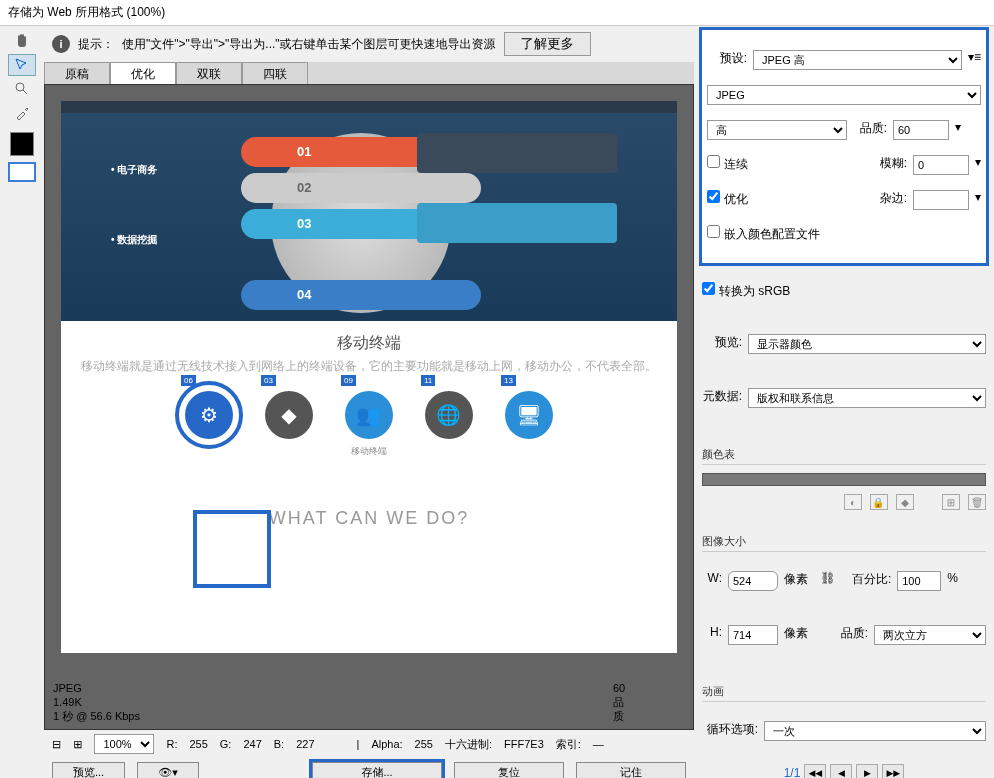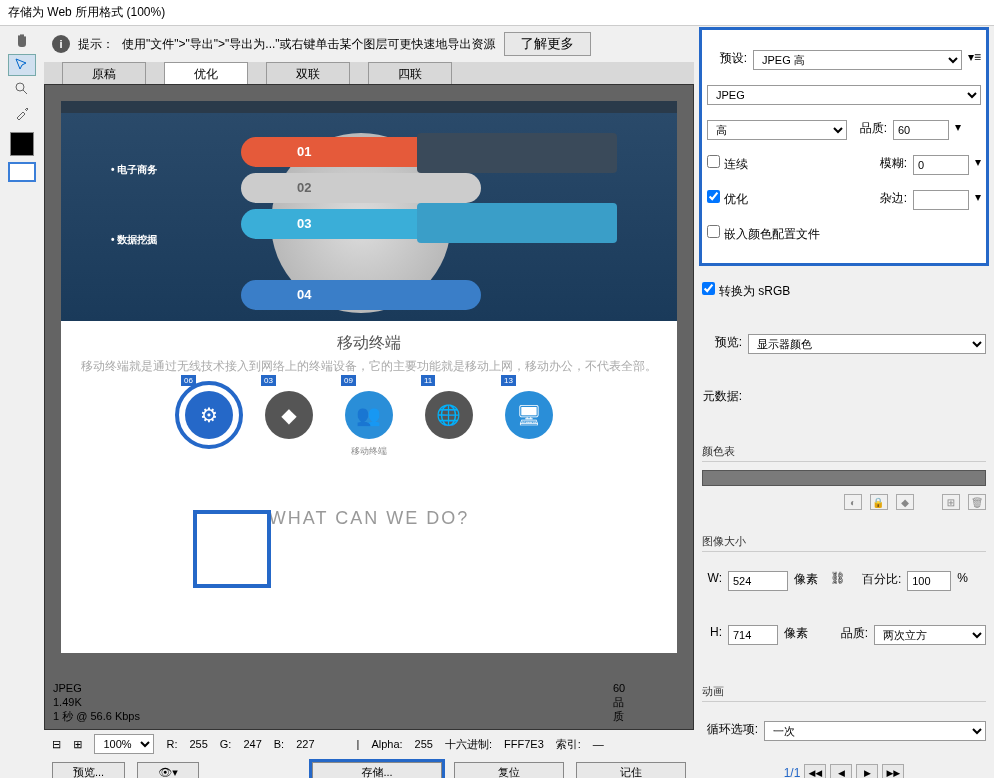--- a/index.html
+++ b/index.html
@@ -9,21 +9,21 @@
 .toolbar { width: 44px; background: #f0f0f0; padding: 4px; display: flex; flex-direction: column; gap: 2px; align-items: center; }
 .tool-btn { width: 28px; height: 22px; display: flex; align-items: center; justify-content: center; border: 1px solid transparent; cursor: pointer; }
 .tool-btn.active { background: #d0e0f0; border: 1px solid #7aa; }
 .swatch { width: 24px; height: 24px; background: #000; border: 1px solid #888; margin-top: 6px; }
 .swatch-frame { width: 28px; height: 20px; border: 2px solid #3a7ed8; background: #fff; margin-top: 4px; }
 .center { flex: 1; display: flex; flex-direction: column; background: #f0f0f0; }
 .hint-bar { display: flex; align-items: center; gap: 8px; padding: 6px 8px; background: #f0f0f0; }
 .hint-icon { width: 18px; height: 18px; border-radius: 50%; background: #555; color: #fff; display: flex; align-items: center; justify-content: center; font-weight: bold; font-size: 11px; }
 .learn-more { padding: 2px 16px; border: 1px solid #999; background: #e8e8e8; cursor: pointer; }
 .tabs { display: flex; background: #d8d8d8; height: 22px; }
-.tab { padding: 3px 29px; border: 1px solid #999; border-bottom: none; background: #d8d8d8; cursor: pointer; font-size: 12px; margin-left: 18px; }
+.tab { padding: 3px 20px; border: 1px solid #999; border-bottom: none; background: #d8d8d8; cursor: pointer; font-size: 12px; }
 .tab.active { background: #fff; }
 .preview-area { flex: 1; background: #646464; padding: 16px; position: relative; border: 1px solid #333; }
 .preview-canvas { background: #fff; width: 100%; height: calc(100% - 60px); position: relative; overflow: hidden; }
 .mock-site { width: 100%; height: 100%; font-size: 10px; }
 .mock-header { background: linear-gradient(#1a2a3a, #0a1a2a); height: 32px; display: flex; align-items: center; justify-content: flex-end; gap: 12px; padding: 0 40px; color: #8af; }
 .mock-header span { color: #aaa; font-size: 9px; }
 .mock-header .act { color: #5bf; }
 .mock-subheader { background: #2a3a4a; height: 12px; }
 .mock-mid { height: 208px; background: linear-gradient(#2a4a6a, #1a3a5a); position: relative; }
 .globe { position: absolute; left: 210px; top: 20px; width: 180px; height: 180px; border-radius: 50%; background: radial-gradient(#ddd, #aaa); }
@@ -223,36 +223,37 @@
 
     <div class="row">
         <label style="width:auto"><input type="checkbox" checked="" style=""><span>转换为 sRGB</span></label>
       </div>
     <div class="row">
       <label>预览:</label>
       <select class="wide"><option>显示器颜色</option></select>
     </div>
     <div class="row">
       <label>元数据:</label>
+      <select class="wide"><option>版权和联系信息</option></select>
     </div>
 
     <div class="section-title">颜色表</div>
     <div class="color-table-box"></div>
     <div class="ct-icons">
       <span>◐</span>
       <span>🔒</span>
       <span>◆</span>
       <span style="margin-left:20px">⊞</span>
       <span>🗑</span>
     </div>
 
     <div class="section-title">图像大小</div>
     <div class="row">
       <label style="width:20px">W:</label>
-      <input type="text" style="width: 60px;" value="524">
+      <input type="text" style="width: 50px; border-radius: 6px;" value="524">
       <span>像素</span>
       <span style="margin:0 6px">⛓</span>
       <label style="width:44px">百分比:</label>
       <input type="text" style="width: 44px;" value="100">
       <span>%</span>
     </div>
     <div class="row">
       <label style="width:20px">H:</label>
       <input type="text" style="width: 50px;" value="714">
       <span>像素</span>

